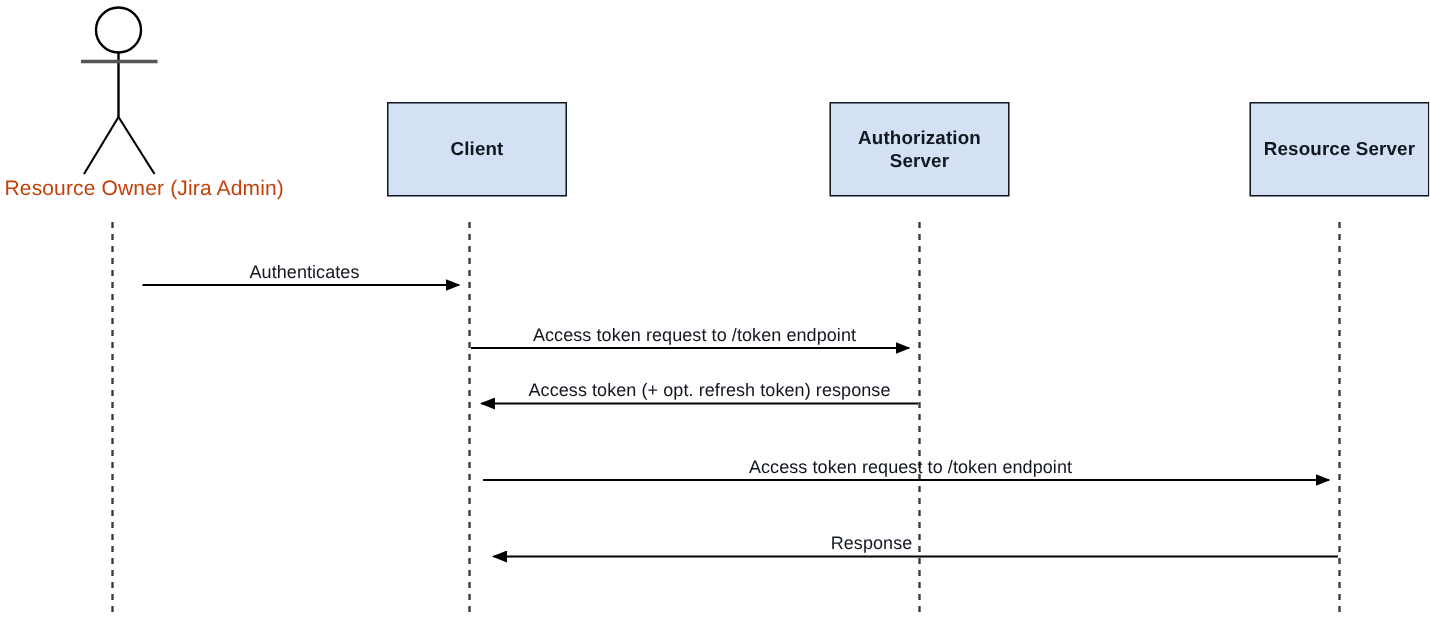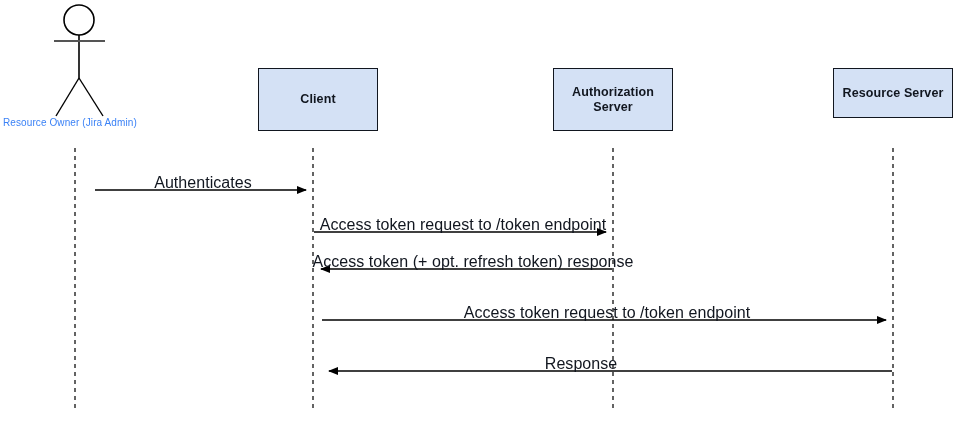--- a/index.html
+++ b/index.html
@@ -38,28 +38,28 @@
   .participant-label {
     font-size: 12.5px;
     font-weight: bold;
     color: #11161f;
     line-height: 15px;
     white-space: pre-line;
     letter-spacing: 0.1px;
   }
   .actor-label {
     position: absolute;
-    font-size: 10px;
-    color: #3b82f6;
+    font-size: 14px;
+    color: #c2410c;
     white-space: nowrap;
     letter-spacing: 0.1px;
   }
   .message-label {
     position: absolute;
-    font-size: 16px;
+    font-size: 12px;
     color: #11161f;
     white-space: nowrap;
     transform: translateX(-50%);
     letter-spacing: 0.05px;
   }
 </style>
 </head>
 <body>
 
 <div id="canvas">
@@ -106,21 +106,21 @@
 
   <div class="participant-box" style="left:258px; top:68px; width:120px; height:63px;">
     <span class="participant-label">Client</span>
   </div>
 
   <div class="participant-box" style="left:553px; top:68px; width:120px; height:63px;">
     <span class="participant-label">Authorization
 Server</span>
   </div>
 
-  <div class="participant-box" style="left:833px; top:68px; width:120px; height:50px;align-items:center;">
+  <div class="participant-box" style="left:833px; top:68px; width:120px; height:63px;align-items:center;">
     <span class="participant-label">Resource Server</span>
   </div>
 
   <div class="message-label" style="left:203px; top:174px;">Authenticates</div>
 
   <div class="message-label" style="left:463px; top:216px;">Access token request to /token endpoint</div>
 
   <div class="message-label" style="left:473px; top:253px;">Access token (+ opt. refresh token) response</div>
 
   <div class="message-label" style="left:607px; top:304px;">Access token request to /token endpoint</div>

